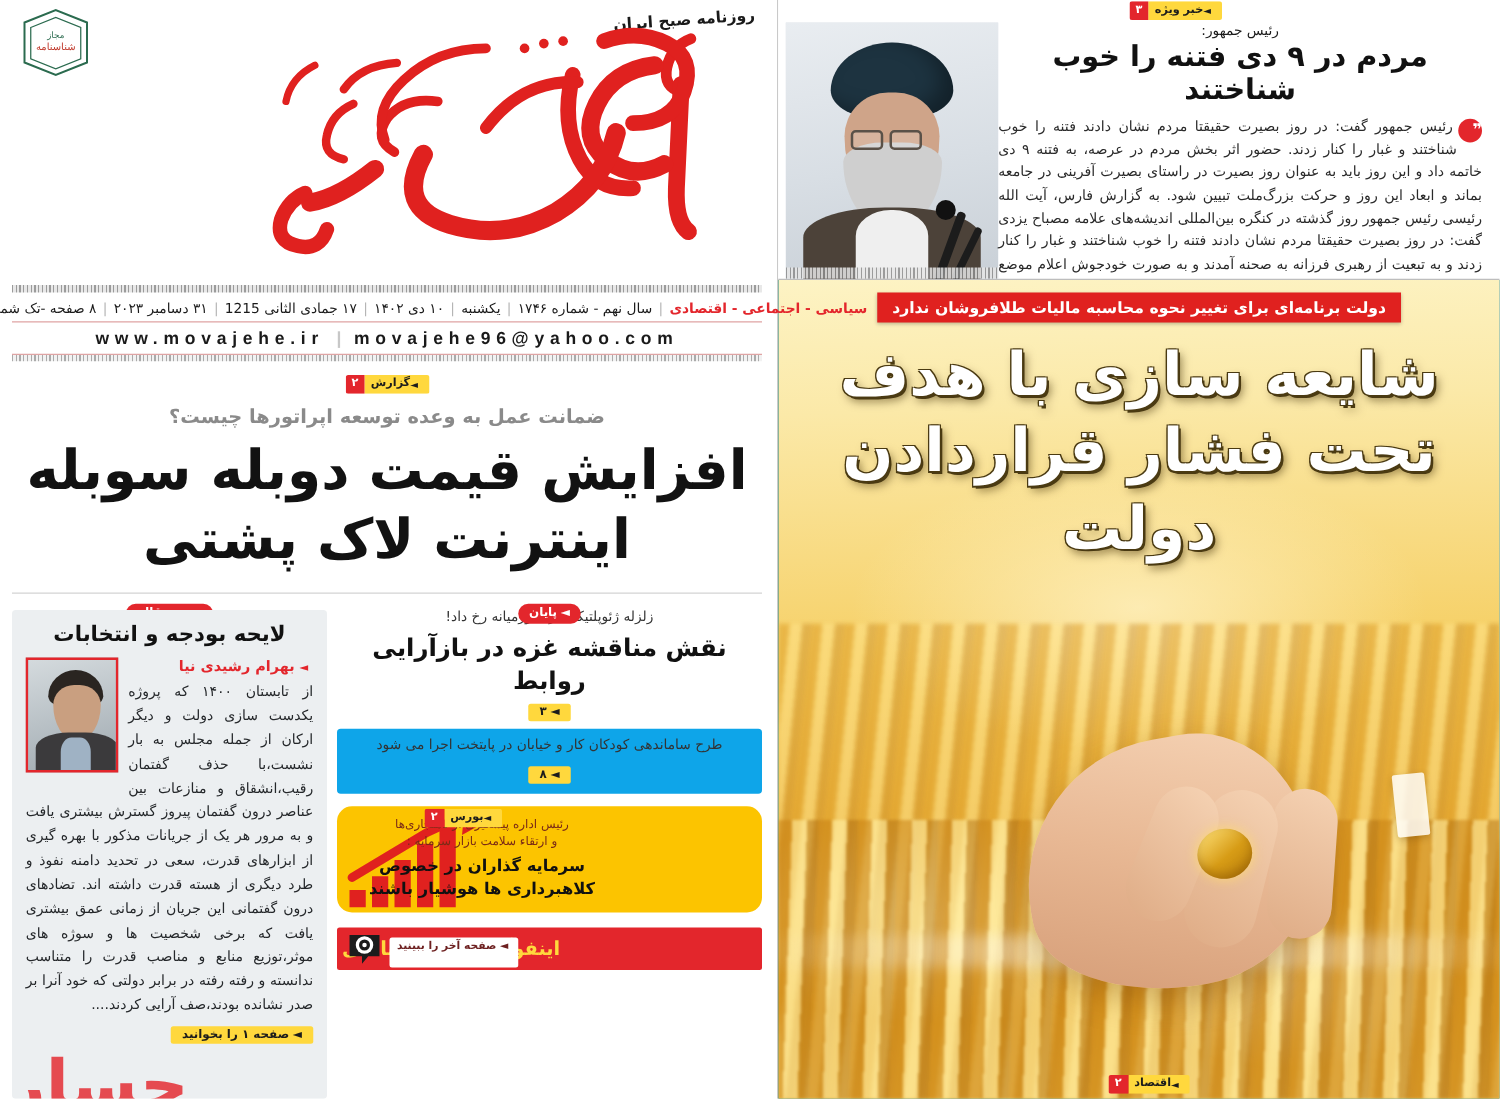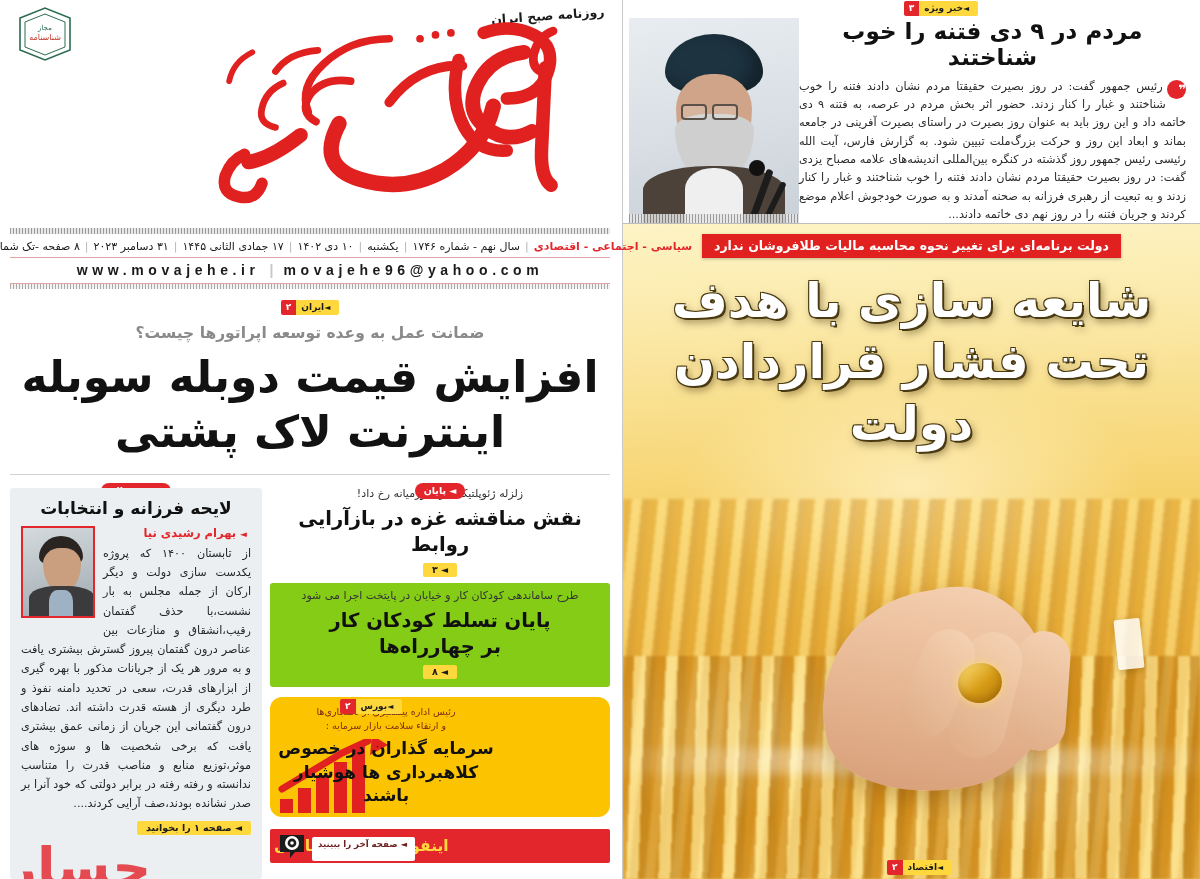--- a/index.html
+++ b/index.html
@@ -443,21 +443,21 @@
     flex-direction: column;
     min-width: 0;
   }
 
   .news-item {
     text-align: center;
     position: relative;
     padding: 0 4px;
   }
   .news-item.shaded {
-    background: #84cc16;
+    background: #0ea5e9;
     border-radius: 3px;
     padding: 6px 6px 8px;
   }
   .ni-badge-wrap { display: flex; justify-content: center; margin-bottom: 4px; }
   .badge.red-pill {
     background: #e3262c;
     color: #fff;
     border-radius: 9px;
     padding: 0 9px;
     font-size: 9.5px; font-weight: bold;
@@ -516,21 +516,21 @@
     padding-right: 4px;
     margin-right: 104px;
   }
   .promo-kicker {
     font-size: 9.6px;
     color: #7b2b16;
     line-height: 1.45;
     margin-bottom: 4px;
   }
   .promo-head {
-    font-size: 17px;
+    font-size: 13px;
     font-weight: bold;
     color: #111;
     line-height: 1.4;
     letter-spacing: -0.4px;
   }
   .promo-head span { display: block; }
 
   
   .info-bar {
     position: relative;
@@ -679,20 +679,21 @@
           <div class="p-glass-r"></div>
           <div class="p-body"></div>
           <div class="p-collar"></div>
           <div class="p-michead"></div>
           <div class="p-mic1"></div>
           <div class="p-mic2"></div>
           <div class="photo-strip"></div>
         </div>
 
         <div class="special-text">
+          <div class="kicker">رئیس جمهور:</div>
           <h2 class="special-head">مردم در ۹ دی فتنه را خوب شناختند</h2>
           <div class="special-body">
             <span class="quote-mark">❞</span>
             <span>رئیس جمهور گفت: در روز بصیرت حقیقتا مردم نشان دادند فتنه را خوب شناختند و غبار را کنار زدند. حضور اثر بخش مردم در عرصه، به فتنه ۹ دی خاتمه داد و این روز باید به عنوان روز بصیرت در راستای بصیرت آفرینی در جامعه بماند و ابعاد این روز و حرکت بزرگ‌ملت تبیین شود. به گزارش فارس، آیت الله رئیسی رئیس جمهور روز گذشته در کنگره بین‌المللی اندیشه‌های علامه مصباح یزدی گفت: در روز بصیرت حقیقتا مردم نشان دادند فتنه را خوب شناختند و غبار را کنار زدند و به تبعیت از رهبری فرزانه به صحنه آمدند و به صورت خودجوش اعلام موضع کردند و جریان فتنه را در روز نهم دی خاتمه دادند...</span>
           </div>
         </div>
       </div>
     </div>
 
     <div class="gold-feature">
@@ -772,40 +773,40 @@
 
     <div class="mast-meta">
       <span class="cat">سیاسی - اجتماعی - اقتصادی</span>
       <span class="sep">|</span>
       <span>سال نهم - شماره ۱۷۴۶</span>
       <span class="sep">|</span>
       <span>یکشنبه</span>
       <span class="sep">|</span>
       <span>۱۰ دی ۱۴۰۲</span>
       <span class="sep">|</span>
-      <span>۱۷ جمادی الثانی ۱۴۴۵</span>
+      <span>۱۷ جمادی الثانی 1215</span>
       <span class="sep">|</span>
       <span>۳۱ دسامبر ۲۰۲۳</span>
       <span class="sep">|</span>
       <span>۸ صفحه -تک شماره -۴۰۰۰ تومان</span>
     </div>
 
     <div class="mast-urls">
       <span>www.movajehe.ir</span>
       <span class="divider">|</span>
       <span>movajehe96@yahoo.com</span>
     </div>
     <div class="mast-dots"></div>
 
     <div class="lead">
       <div class="badge-wrap">
         <span class="badge inline">
           <span class="b-label">
             <span class="b-caret">◄</span>
-            <span>ایران</span>
+            <span>گزارش</span>
           </span>
           <span class="b-num">۲</span>
         </span>
       </div>
       <div class="lead-kicker">ضمانت عمل به وعده توسعه اپراتورها چیست؟</div>
       <h1 class="lead-head">
         <span>افزایش قیمت دوبله سوبله</span>
         <span>اینترنت لاک پشتی</span>
       </h1>
     </div>
@@ -828,24 +829,20 @@
           <div class="chip-row">
             <span class="page-chip">
               <span>◄</span>
               <span>۳</span>
             </span>
           </div>
         </div>
 
         <div class="news-item shaded">
           <div class="ni-kicker">طرح ساماندهی کودکان کار و خیابان در پایتخت اجرا می شود</div>
-          <h3 class="ni-head">
-            <span>پایان تسلط کودکان کار</span>
-            <span>بر چهارراه‌ها</span>
-          </h3>
           <div class="chip-row">
             <span class="page-chip">
               <span>◄</span>
               <span>۸</span>
             </span>
           </div>
         </div>
 
         <div class="promo">
           <div class="promo-badge">
@@ -903,21 +900,21 @@
 
       <div class="col-op">
         <div class="op-badge-wrap">
           <span class="badge red-pill">
             <span>◄</span>
             <span>سرمقاله</span>
           </span>
         </div>
 
         <div class="op-box">
-          <h3 class="op-title">لایحه فرزانه و انتخابات</h3>
+          <h3 class="op-title">لایحه بودجه و انتخابات</h3>
 
           <div class="op-photo">
             <div class="op-p-bg"></div>
             <div class="op-p-hair"></div>
             <div class="op-p-face"></div>
             <div class="op-p-body"></div>
             <div class="op-p-shirt"></div>
           </div>
 
           <div class="op-author">

